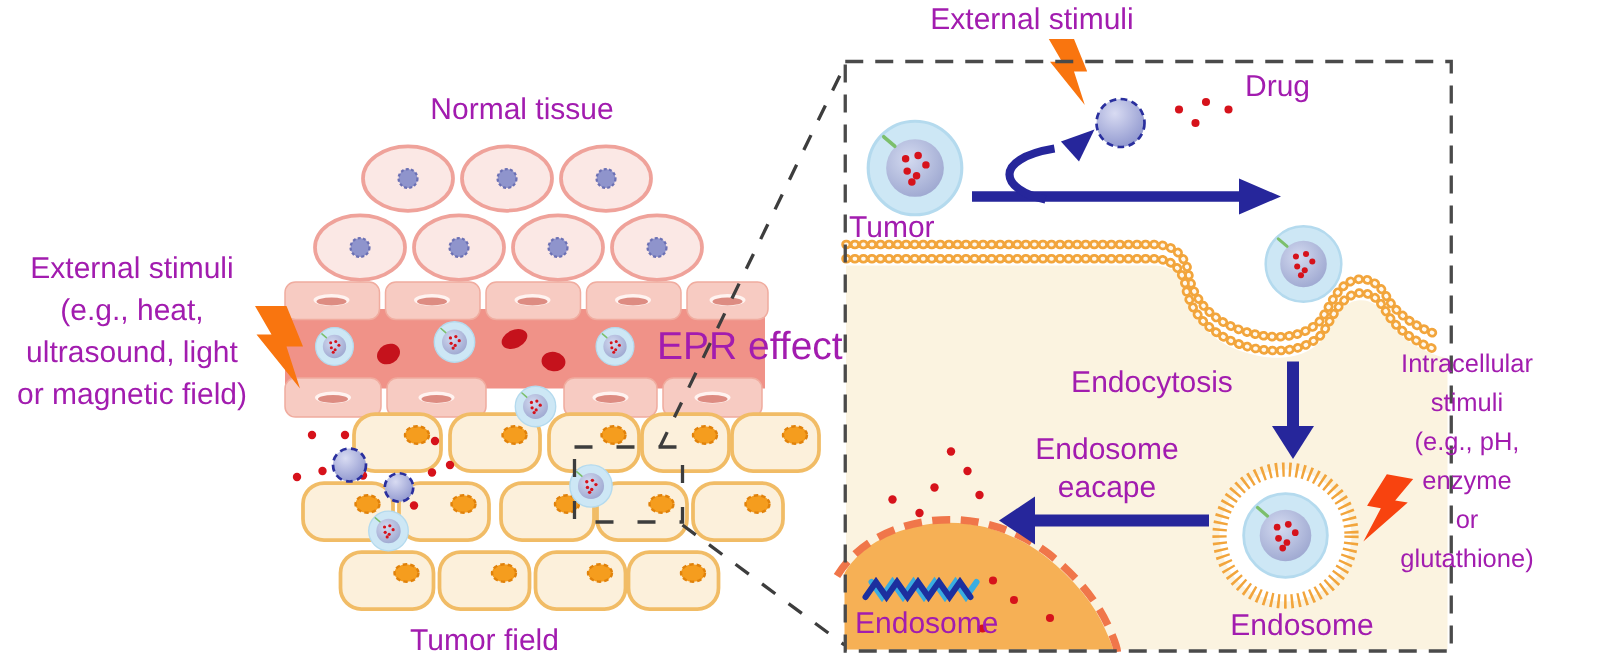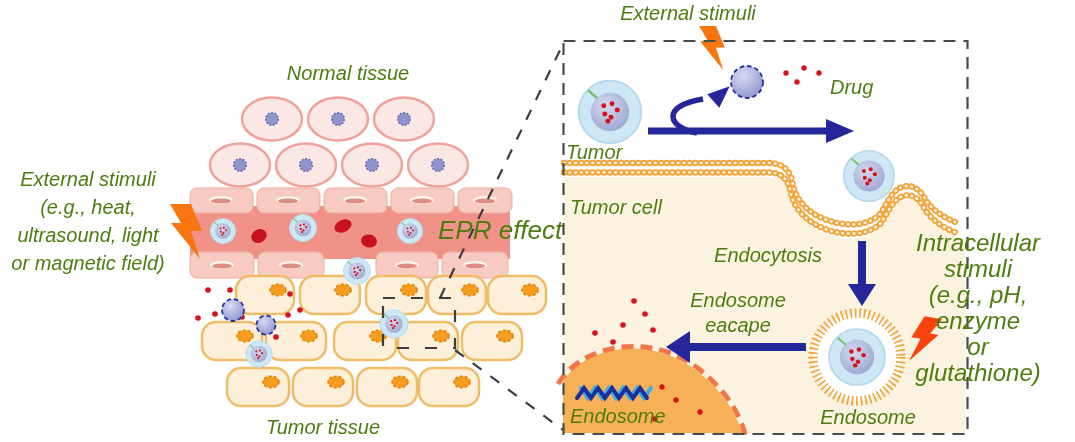--- a/index.html
+++ b/index.html
@@ -1,21 +1,21 @@
 <!DOCTYPE html>
 <html><head>
 <meta charset="utf-8">
 <style>
   html,body{margin:0;padding:0;background:#fff;}
   .figure{position:relative;width:1075px;height:442px;background:#ffffff;overflow:hidden;
           font-family:"Liberation Sans", sans-serif;color:#1a1a1a;}
   .figure svg{position:absolute;left:0;top:0;}
-  .lbl{position:absolute;white-space:pre-line;font-size:20px;line-height:26px;color:#4d7c0f;z-index:2;font-style:italic;}
+  .lbl{position:absolute;white-space:pre-line;font-size:20px;line-height:26px;color:#a21caf;z-index:2;}
   .ctr{transform:translateX(-50%);text-align:center;}
-  .lbl.small{font-size:24px;}
+  .lbl.small{font-size:17px;}
   .dash-box{fill:none;stroke:#4a4a4a;stroke-width:2.2;stroke-dasharray:12 8;}
   .dash-line{fill:none;stroke:#3d3d3d;stroke-width:2.2;stroke-dasharray:11 11;}
   .dash-square{fill:none;stroke:#3d3d3d;stroke-width:2.2;stroke-dasharray:12 16;}
   .mem-o{fill:none;stroke:#F2A53C;stroke-width:6.4;stroke-dasharray:0.4 5.3;stroke-linecap:round;}
   .mem-i{fill:none;stroke:#FFF8EC;stroke-width:2.7;stroke-dasharray:0.4 5.3;stroke-linecap:round;}
   .arrow-stroke{fill:none;stroke:#26269B;stroke-width:5.5;}
   .normal-cell{fill:#FBE8E5;stroke:#EFA29A;stroke-width:2.5;}
   .normal-nuc{fill:#8F94CC;stroke:#6B70B4;stroke-width:1.5;stroke-dasharray:2 1.5;}
   .tumor-cell{fill:#FCF0DB;stroke:#F1BC66;stroke-width:2.5;}
   .tumor-nuc{fill:#F59D1E;stroke:#E1820A;stroke-width:1.6;stroke-dasharray:3 2;}
@@ -260,26 +260,25 @@
 
   <rect class="dash-box" x="563.5" y="41" width="404" height="393"></rect>
 </svg>
 
 <div class="lbl ctr" style="left:348px;top:60px;">Normal tissue</div>
 <div class="lbl ctr" style="left:88px;top:165px;line-height:28px;">External stimuli
 (e.g., heat,
 ultrasound, light
 or magnetic field)</div>
 <div class="lbl" style="left:438px;top:217px;font-size:26px;">EPR effect</div>
-<div class="lbl ctr" style="left:323px;top:414px;">Tumor tissue</div>
+<div class="lbl ctr" style="left:323px;top:414px;">Tumor field</div>
 
 <div class="lbl ctr" style="left:688px;top:0px;">External stimuli</div>
 <div class="lbl" style="left:566px;top:139px;">Tumor</div>
-<div class="lbl" style="left:830px;top:74px;">Drug</div>
-<div class="lbl" style="left:570px;top:194px;">Tumor cell</div>
+<div class="lbl" style="left:830px;top:45px;">Drug</div>
 <div class="lbl ctr" style="left:768px;top:242px;">Endocytosis</div>
 <div class="lbl ctr small" style="left:978px;top:230px;">Intracellular stimuli
 (e.g., pH, enzyme
 or glutathione)</div>
 <div class="lbl ctr" style="left:738px;top:288px;line-height:25px;">Endosome
 eacape</div>
 <div class="lbl ctr" style="left:868px;top:404px;">Endosome</div>
 <div class="lbl" style="left:570px;top:403px;">Endosome</div>
 
 </div>

